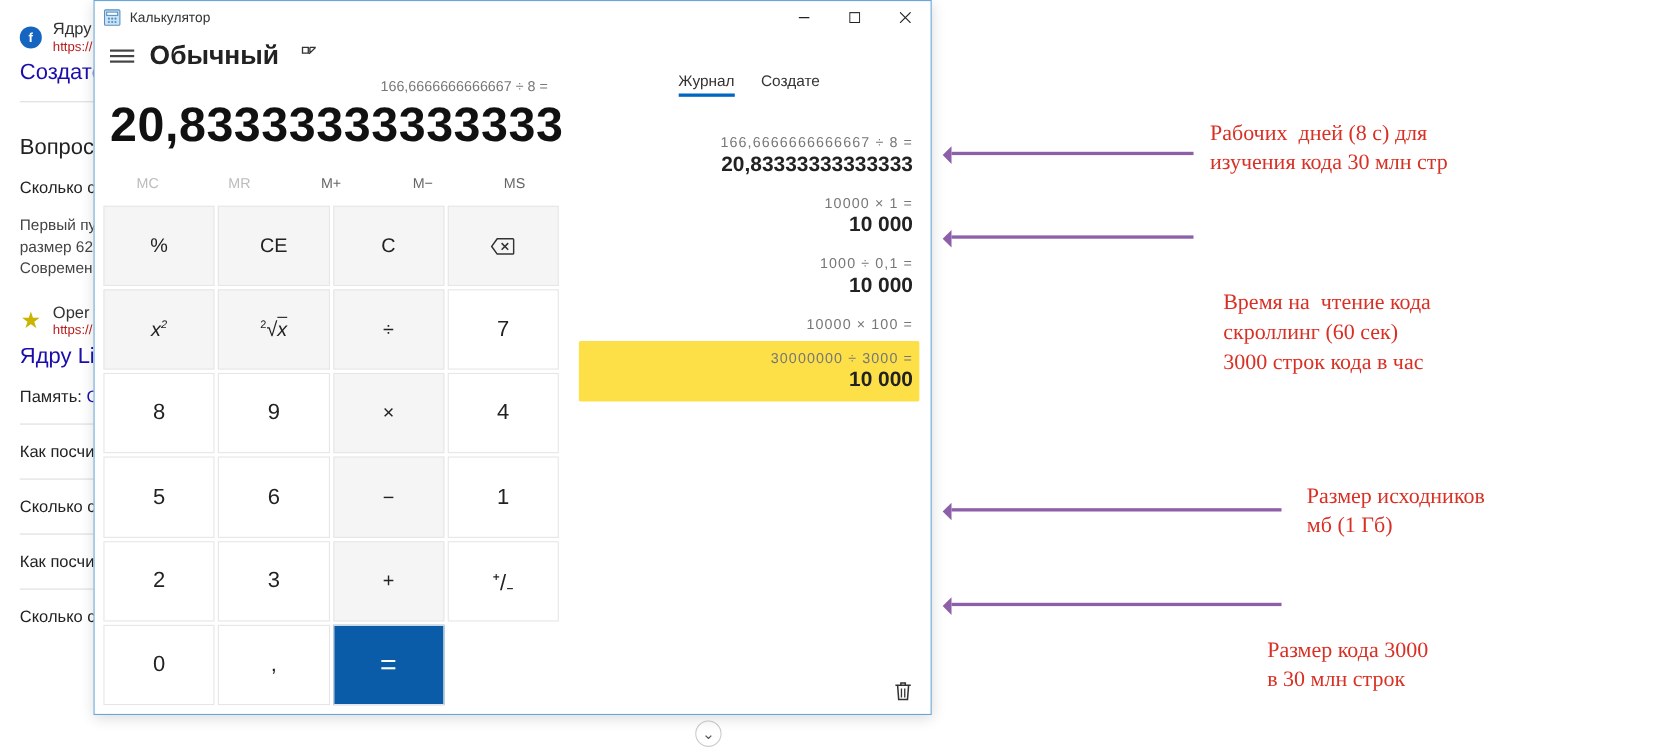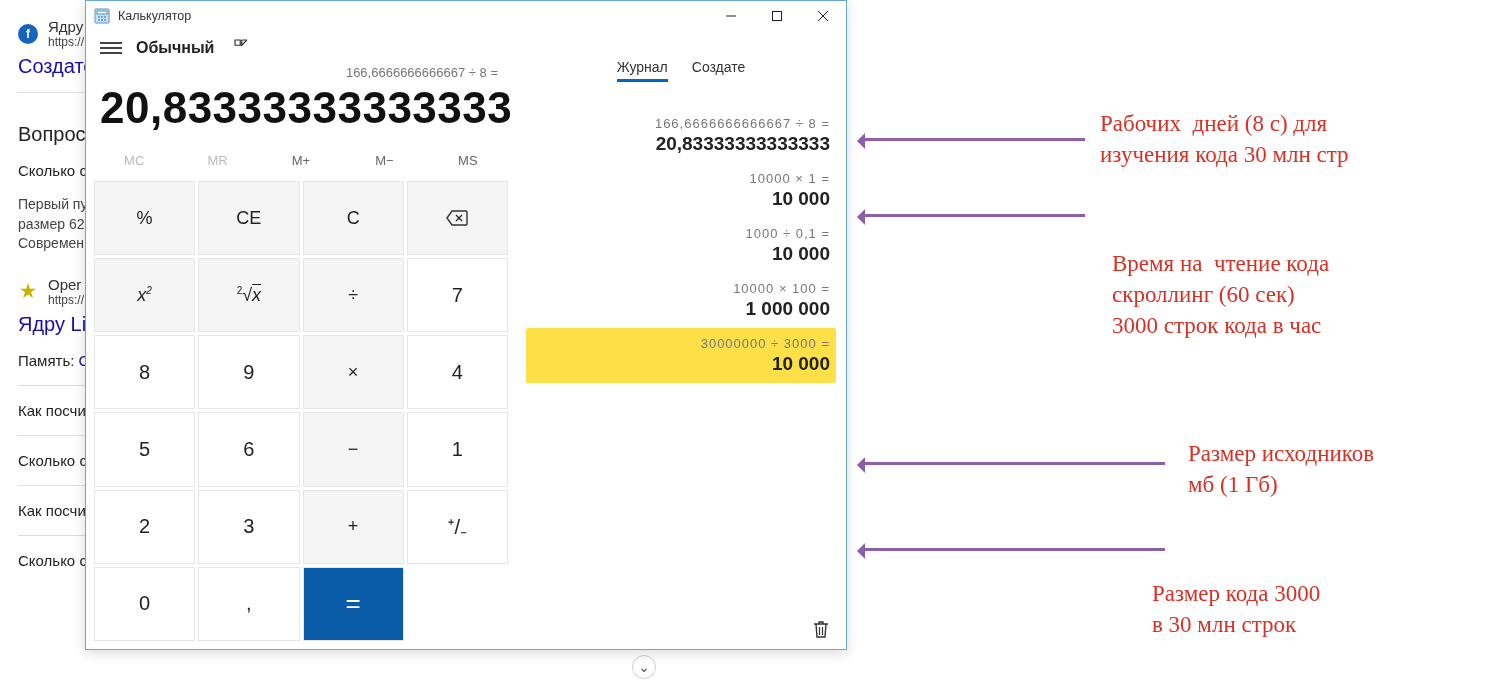--- a/index.html
+++ b/index.html
@@ -26,21 +26,21 @@
     gap: 10px;
     padding: 4px 0;
   }
   .favicon {
     width: 20px; height: 20px; border-radius: 50%;
     display: inline-flex; align-items: center; justify-content: center;
     font-size: 12px; font-weight: bold;
   }
   .favicon-blue { background:#1565c0; color:#fff; }
   .favicon-star { color:#c9b400; font-size:18px; }
-  .bg-url { color:#404040; font-size:12px; }
+  .bg-url { color:#b91c1c; font-size:12px; }
   .bg-title { color:#1a0dab; font-size:20px; margin: 2px 0 10px 0; cursor:pointer; }
   .bg-title.black { color:#222; font-size:20px; margin-top:30px; }
   .bg-text { color:#444; font-size:14px; line-height:1.4; margin-top:6px; max-width:400px; }
   .bg-divider { border-top:1px solid #ddd; margin:14px 0; width:320px; }
   .bg-q { color:#222; font-size:15px; margin:16px 0; }
   .expand-chip {
     position:absolute; left:632px; top:655px;
     width:24px; height:24px; border:1px solid #ccc; border-radius:12px;
     display:flex; align-items:center; justify-content:center;
     color:#555; font-size:14px; background:#fff;
@@ -80,21 +80,21 @@
     display:flex; align-items:center; justify-content:center;
     font-size:11px; color:#222; cursor:pointer;
   }
 
   .calc-header {
     display:flex; align-items:center; gap:14px;
     padding: 6px 14px 0 14px;
   }
   .hamburger { width:22px; cursor:pointer; }
   .hamburger div { height:2px; background:#444; margin:3px 0; }
-  .mode-title { font-size:16px; font-weight:700; color:#222; }
+  .mode-title { font-size:24px; font-weight:700; color:#222; }
   .pin-icon { margin-left:4px; cursor:pointer; }
 
   .calc-body {
     flex:1;
     display:flex;
     overflow:hidden;
   }
   .left-pane {
     width: 430px;
     display:flex;
@@ -200,21 +200,21 @@
     position:absolute;
     left:-2px; top:-8px;
     border:8px solid transparent;
     border-right-color:#8c5fa8;
     transform:translateX(-14px);
   }
   .note {
     position:absolute;
     color:#d93025;
     font-family: "Comic Sans MS", "Segoe Script", cursive;
-    font-size:23px;
+    font-size:20px;
     line-height:1.35;
     white-space:pre;
   }
 </style>
 </head>
 <body>
 
 <div class="bg-page">
   <div class="bg-row">
     <span class="favicon favicon-blue">f</span>
@@ -379,21 +379,20 @@
         <div class="hist-item">
           <div class="hist-expr">10000  ×  1 =</div>
           <div class="hist-result">10 000</div>
         </div>
         <div class="hist-item">
           <div class="hist-expr">1000  ÷  0,1 =</div>
           <div class="hist-result">10 000</div>
         </div>
         <div class="hist-item">
           <div class="hist-expr">10000  ×  100 =</div>
-          <div class="hist-result">1 000 000</div>
         </div>
         <div class="hist-item active">
           <div class="hist-expr">30000000  ÷  3000 =</div>
           <div class="hist-result">10 000</div>
         </div>
       </div>
 
       <div class="trash">
         <svg width="18" height="20" viewBox="0 0 18 20">
           <path d="M2 5h14M7 5V3h4v2M4 5l1 13h8l1-13" fill="none" stroke="#333" stroke-width="1.4"></path>
@@ -404,21 +403,21 @@
     </div>
   </div>
 </div>
 
 <div class="annotation-layer">
   <div class="arrow" style="left:865px; top:138px; width:220px;"></div>
   <div class="note" style="left:1100px; top:108px;">Рабочих  дней (8 с) для
 изучения кода 30 млн стр</div>
 
   <div class="arrow" style="left:865px; top:214px; width:220px;"></div>
-  <div class="note" style="left:1112px; top:248px;">Время на  чтение кода
+  <div class="note" style="left:1112px; top:262px;">Время на  чтение кода
 скроллинг (60 сек)
 3000 строк кода в час</div>
 
   <div class="arrow" style="left:865px; top:462px; width:300px;"></div>
   <div class="note" style="left:1188px; top:438px;">Размер исходников
 мб (1 Гб)</div>
 
   <div class="arrow" style="left:865px; top:548px; width:300px;"></div>
   <div class="note" style="left:1152px; top:578px;">Размер кода 3000
 в 30 млн строк</div>

